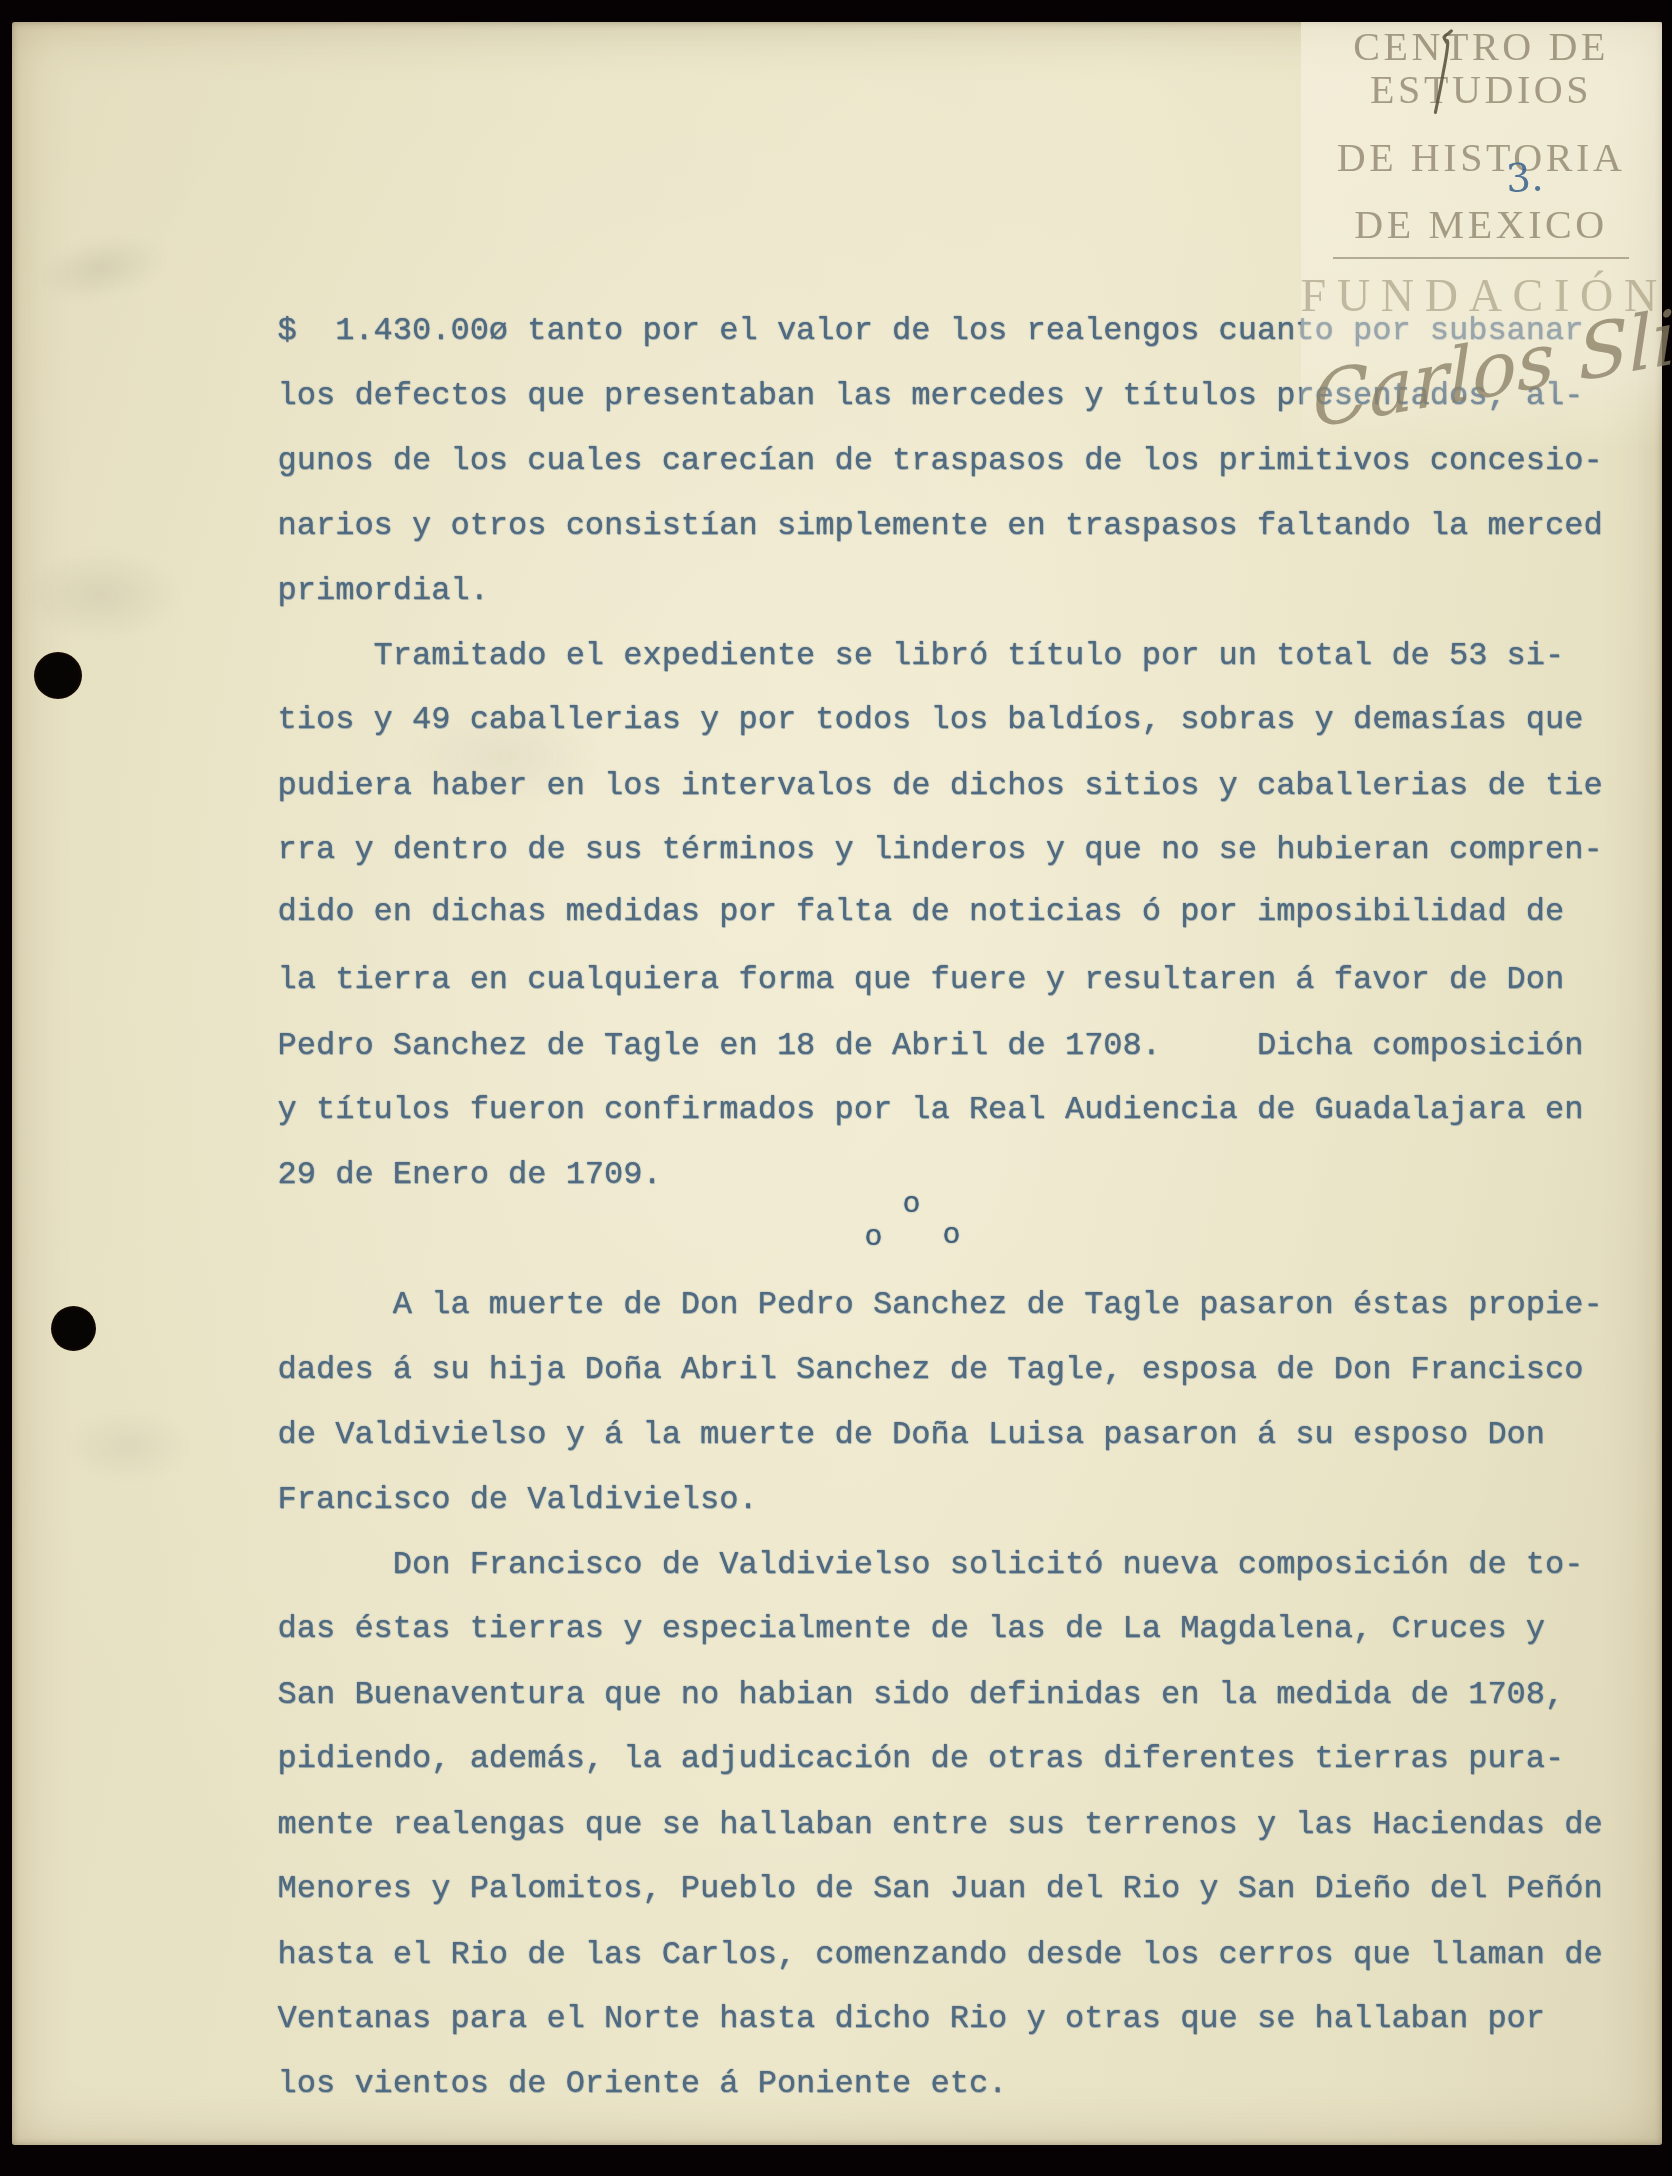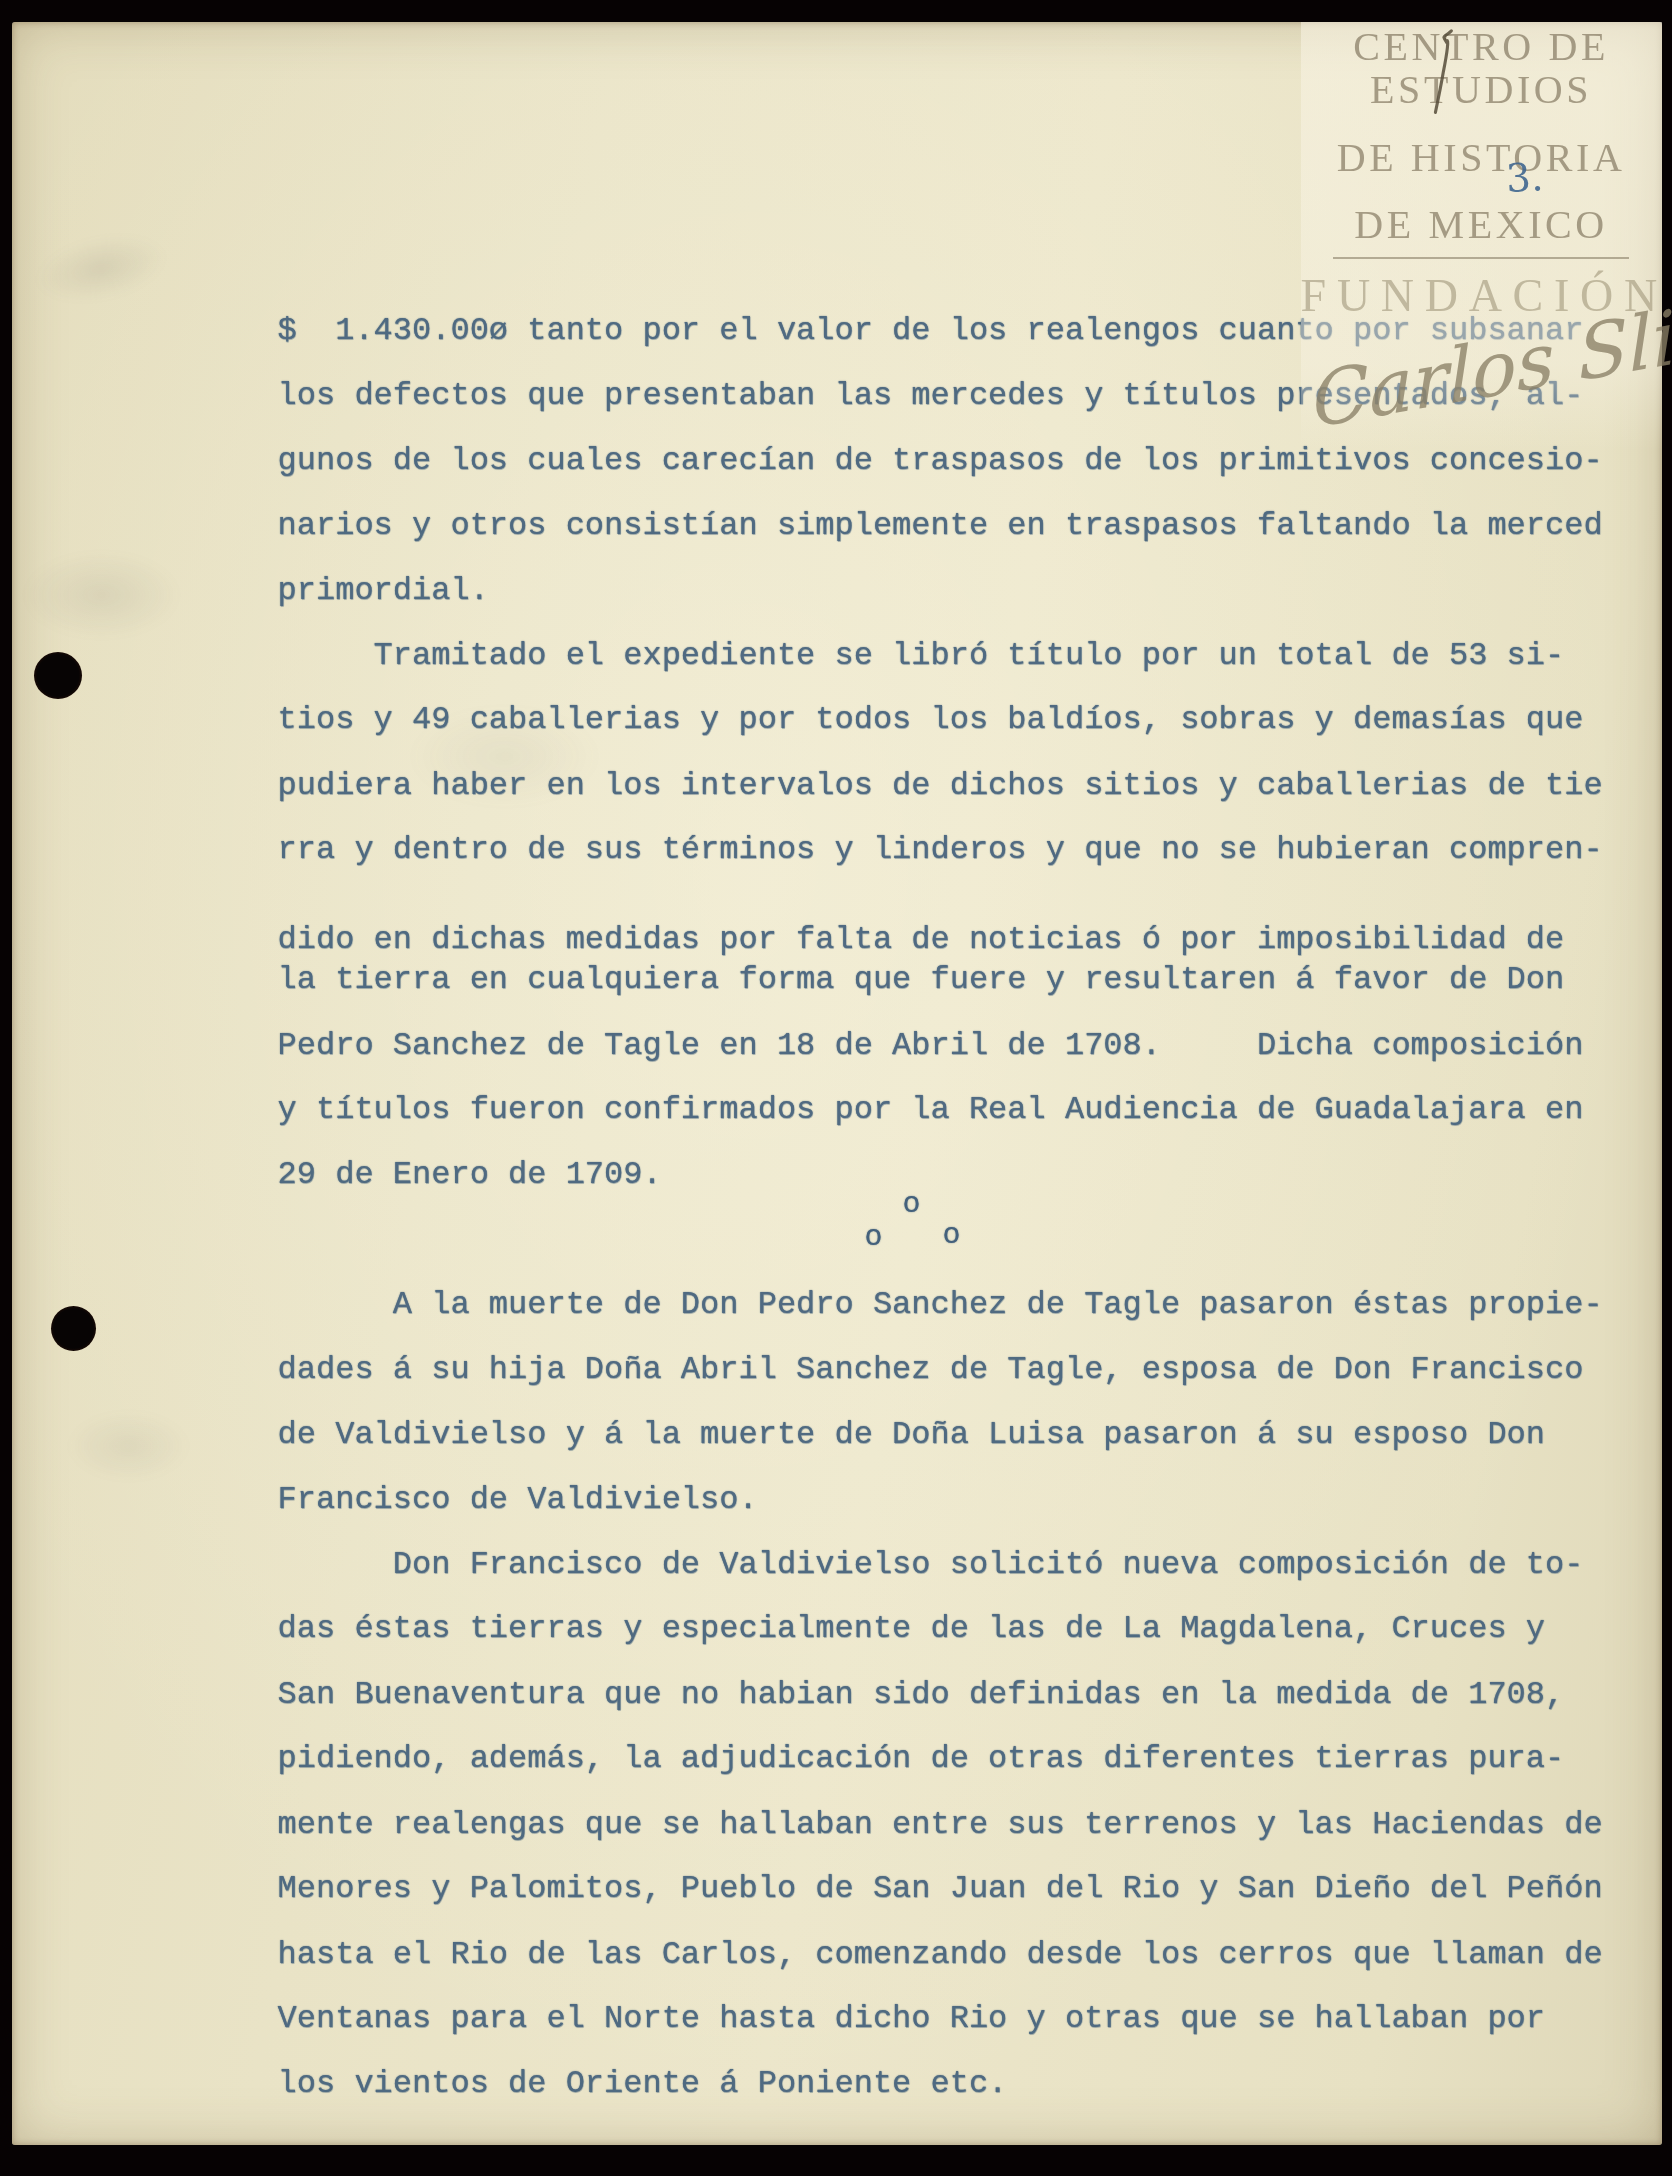--- a/index.html
+++ b/index.html
@@ -98,21 +98,21 @@
   <div>
     <div class="tline" style="top:293px">$  1.430.00ø tanto por el valor de los realengos cuanto por subsanar</div>
     <div class="tline" style="top:358px">los defectos que presentaban las mercedes y títulos presentados, al-</div>
     <div class="tline" style="top:423px">gunos de los cuales carecían de traspasos de los primitivos concesio-</div>
     <div class="tline" style="top:488px">narios y otros consistían simplemente en traspasos faltando la merced</div>
     <div class="tline" style="top:553px">primordial.</div>
     <div class="tline" style="top:618px">     Tramitado el expediente se libró título por un total de 53 si-</div>
     <div class="tline" style="top:682px">tios y 49 caballerias y por todos los baldíos, sobras y demasías que</div>
     <div class="tline" style="top:748px">pudiera haber en los intervalos de dichos sitios y caballerias de tie</div>
     <div class="tline" style="top:812px">rra y dentro de sus términos y linderos y que no se hubieran compren-</div>
-    <div class="tline" style="top:902px">dido en dichas medidas por falta de noticias ó por imposibilidad de</div>
+    <div class="tline" style="top:874px">dido en dichas medidas por falta de noticias ó por imposibilidad de</div>
     <div class="tline" style="top:942px">la tierra en cualquiera forma que fuere y resultaren á favor de Don</div>
     <div class="tline" style="top:1008px">Pedro Sanchez de Tagle en 18 de Abril de 1708.     Dicha composición</div>
     <div class="tline" style="top:1072px">y títulos fueron confirmados por la Real Audiencia de Guadalajara en</div>
     <div class="tline" style="top:1137px">29 de Enero de 1709.</div>
     <div class="tline" style="top:1267px">      A la muerte de Don Pedro Sanchez de Tagle pasaron éstas propie-</div>
     <div class="tline" style="top:1332px">dades á su hija Doña Abril Sanchez de Tagle, esposa de Don Francisco</div>
     <div class="tline" style="top:1397px">de Valdivielso y á la muerte de Doña Luisa pasaron á su esposo Don</div>
     <div class="tline" style="top:1462px">Francisco de Valdivielso.</div>
     <div class="tline" style="top:1527px">      Don Francisco de Valdivielso solicitó nueva composición de to-</div>
     <div class="tline" style="top:1591px">das éstas tierras y especialmente de las de La Magdalena, Cruces y</div>

